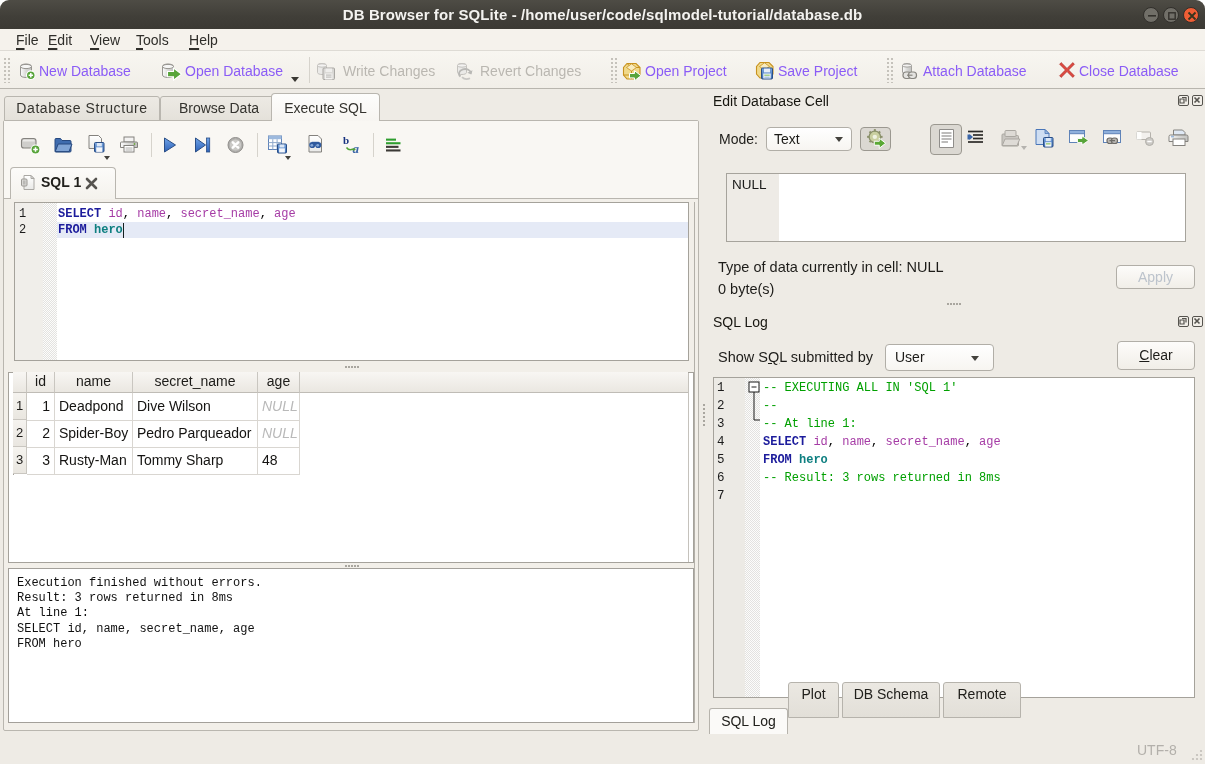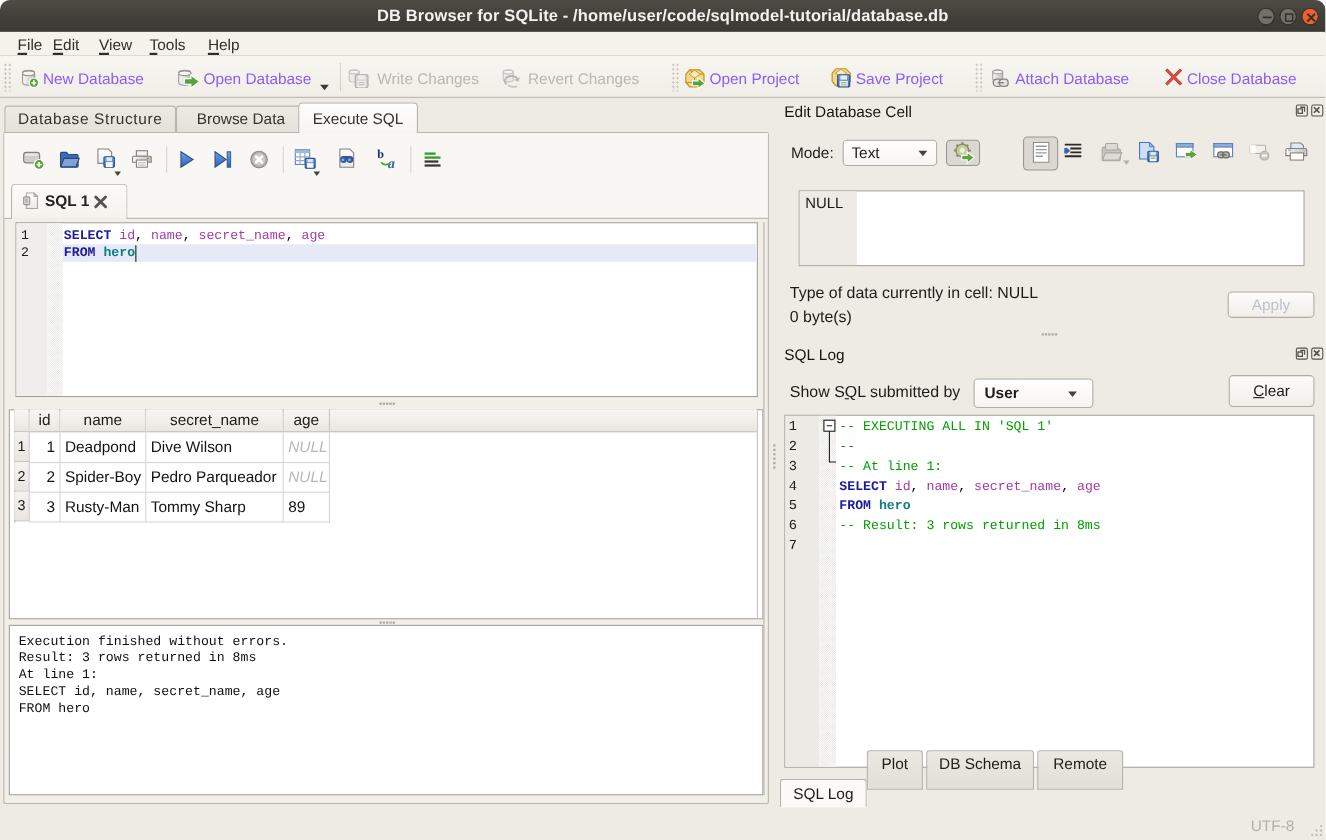--- a/index.html
+++ b/index.html
@@ -301,21 +301,21 @@
   <div class="abs cell" style="left:55px;top:393px;width:78px;height:27.5px;">Deadpond</div>
   <div class="abs cell" style="left:133px;top:393px;width:125px;height:27.5px;">Dive Wilson</div>
   <div class="abs cell null" style="left:258px;top:393px;width:42px;height:27.5px;">NULL</div>
   <div class="abs cell" style="left:27px;top:420px;width:28px;height:27.5px;text-align:right;">2</div>
   <div class="abs cell" style="left:55px;top:420px;width:78px;height:27.5px;">Spider-Boy</div>
   <div class="abs cell" style="left:133px;top:420px;width:125px;height:27.5px;">Pedro Parqueador</div>
   <div class="abs cell null" style="left:258px;top:420px;width:42px;height:27.5px;">NULL</div>
   <div class="abs cell" style="left:27px;top:447px;width:28px;height:27.5px;text-align:right;">3</div>
   <div class="abs cell" style="left:55px;top:447px;width:78px;height:27.5px;">Rusty-Man</div>
   <div class="abs cell" style="left:133px;top:447px;width:125px;height:27.5px;">Tommy Sharp</div>
-  <div class="abs cell" style="left:258px;top:447px;width:42px;height:27.5px;">89</div>
+  <div class="abs cell" style="left:258px;top:447px;width:42px;height:27.5px;">48</div>
 
   <div class="abs hdots" style="left:345px;top:564.5px;"></div>
 
   <div class="abs" id="msgbox"></div>
   <div class="abs mono" style="left:17px;top:576px;font-size:12px;line-height:15.2px;color:#101010;white-space:pre;">Execution finished without errors.
 Result: 3 rows returned in 8ms
 At line 1:
 SELECT id, name, secret_name, age
 FROM hero</div>
 
@@ -427,21 +427,21 @@
         <path d="M3 1.5 h4 v4 M1 3 h4 v4 h-4 z" fill="none" stroke="#55534e" stroke-width="1.2"></path>
       </svg>
     </div>
   <div class="abs dockbtn" style="left:1192px;top:316px;">
       <svg width="8" height="8" style="position:absolute;left:0;top:0;">
         <path d="M1.5 1.5 L6.5 6.5 M6.5 1.5 L1.5 6.5" stroke="#55534e" stroke-width="1.6"></path>
       </svg>
     </div>
 
   <span class="abs" style="left:718px;top:349px;font-size:14.5px;color:#1d1c19;">Show S<u>Q</u>L submitted by</span>
-  <div class="abs combo" style="left:885px;top:344px;width:109px;height:27px;font-weight:bold;">
+  <div class="abs combo" style="left:885px;top:344px;width:109px;height:27px;">
       <span style="position:absolute;left:9px;top:4px;">User</span>
       <div class="arrow-dn" style="position:absolute;right:14px;top:11px;"></div>
     </div>
   <div class="abs btn" style="left:1117px;top:341px;width:78px;height:29px;color:#1d1c19;padding-top:5px;"><u>C</u>lear</div>
 
   <div class="abs" id="logbox"></div>
   <div class="abs gutter" style="left:714px;top:378px;width:31px;height:319px;background:#eceae5;"></div>
   <div class="abs checker" style="left:745px;top:378px;width:15px;height:319px;"></div>
   <div class="abs mono" style="left:717px;top:378.5px;font-size:12.5px;line-height:18px;color:#1b1b1b;">1<br>2<br>3<br>4<br>5<br>6<br>7</div>
   <div class="abs mono" style="left:763px;top:378.5px;font-size:12px;line-height:18px;white-space:pre;"><span class="cmt">-- EXECUTING ALL IN 'SQL 1'</span><br><span class="cmt">--</span><br><span class="cmt">-- At line 1:</span><br><span class="kw">SELECT</span> <span class="id">id</span>, <span class="id">name</span>, <span class="id">secret_name</span>, <span class="id">age</span><br><span class="kw">FROM</span> <span class="tbl">hero</span><br><span class="cmt">-- Result: 3 rows returned in 8ms</span></div>

